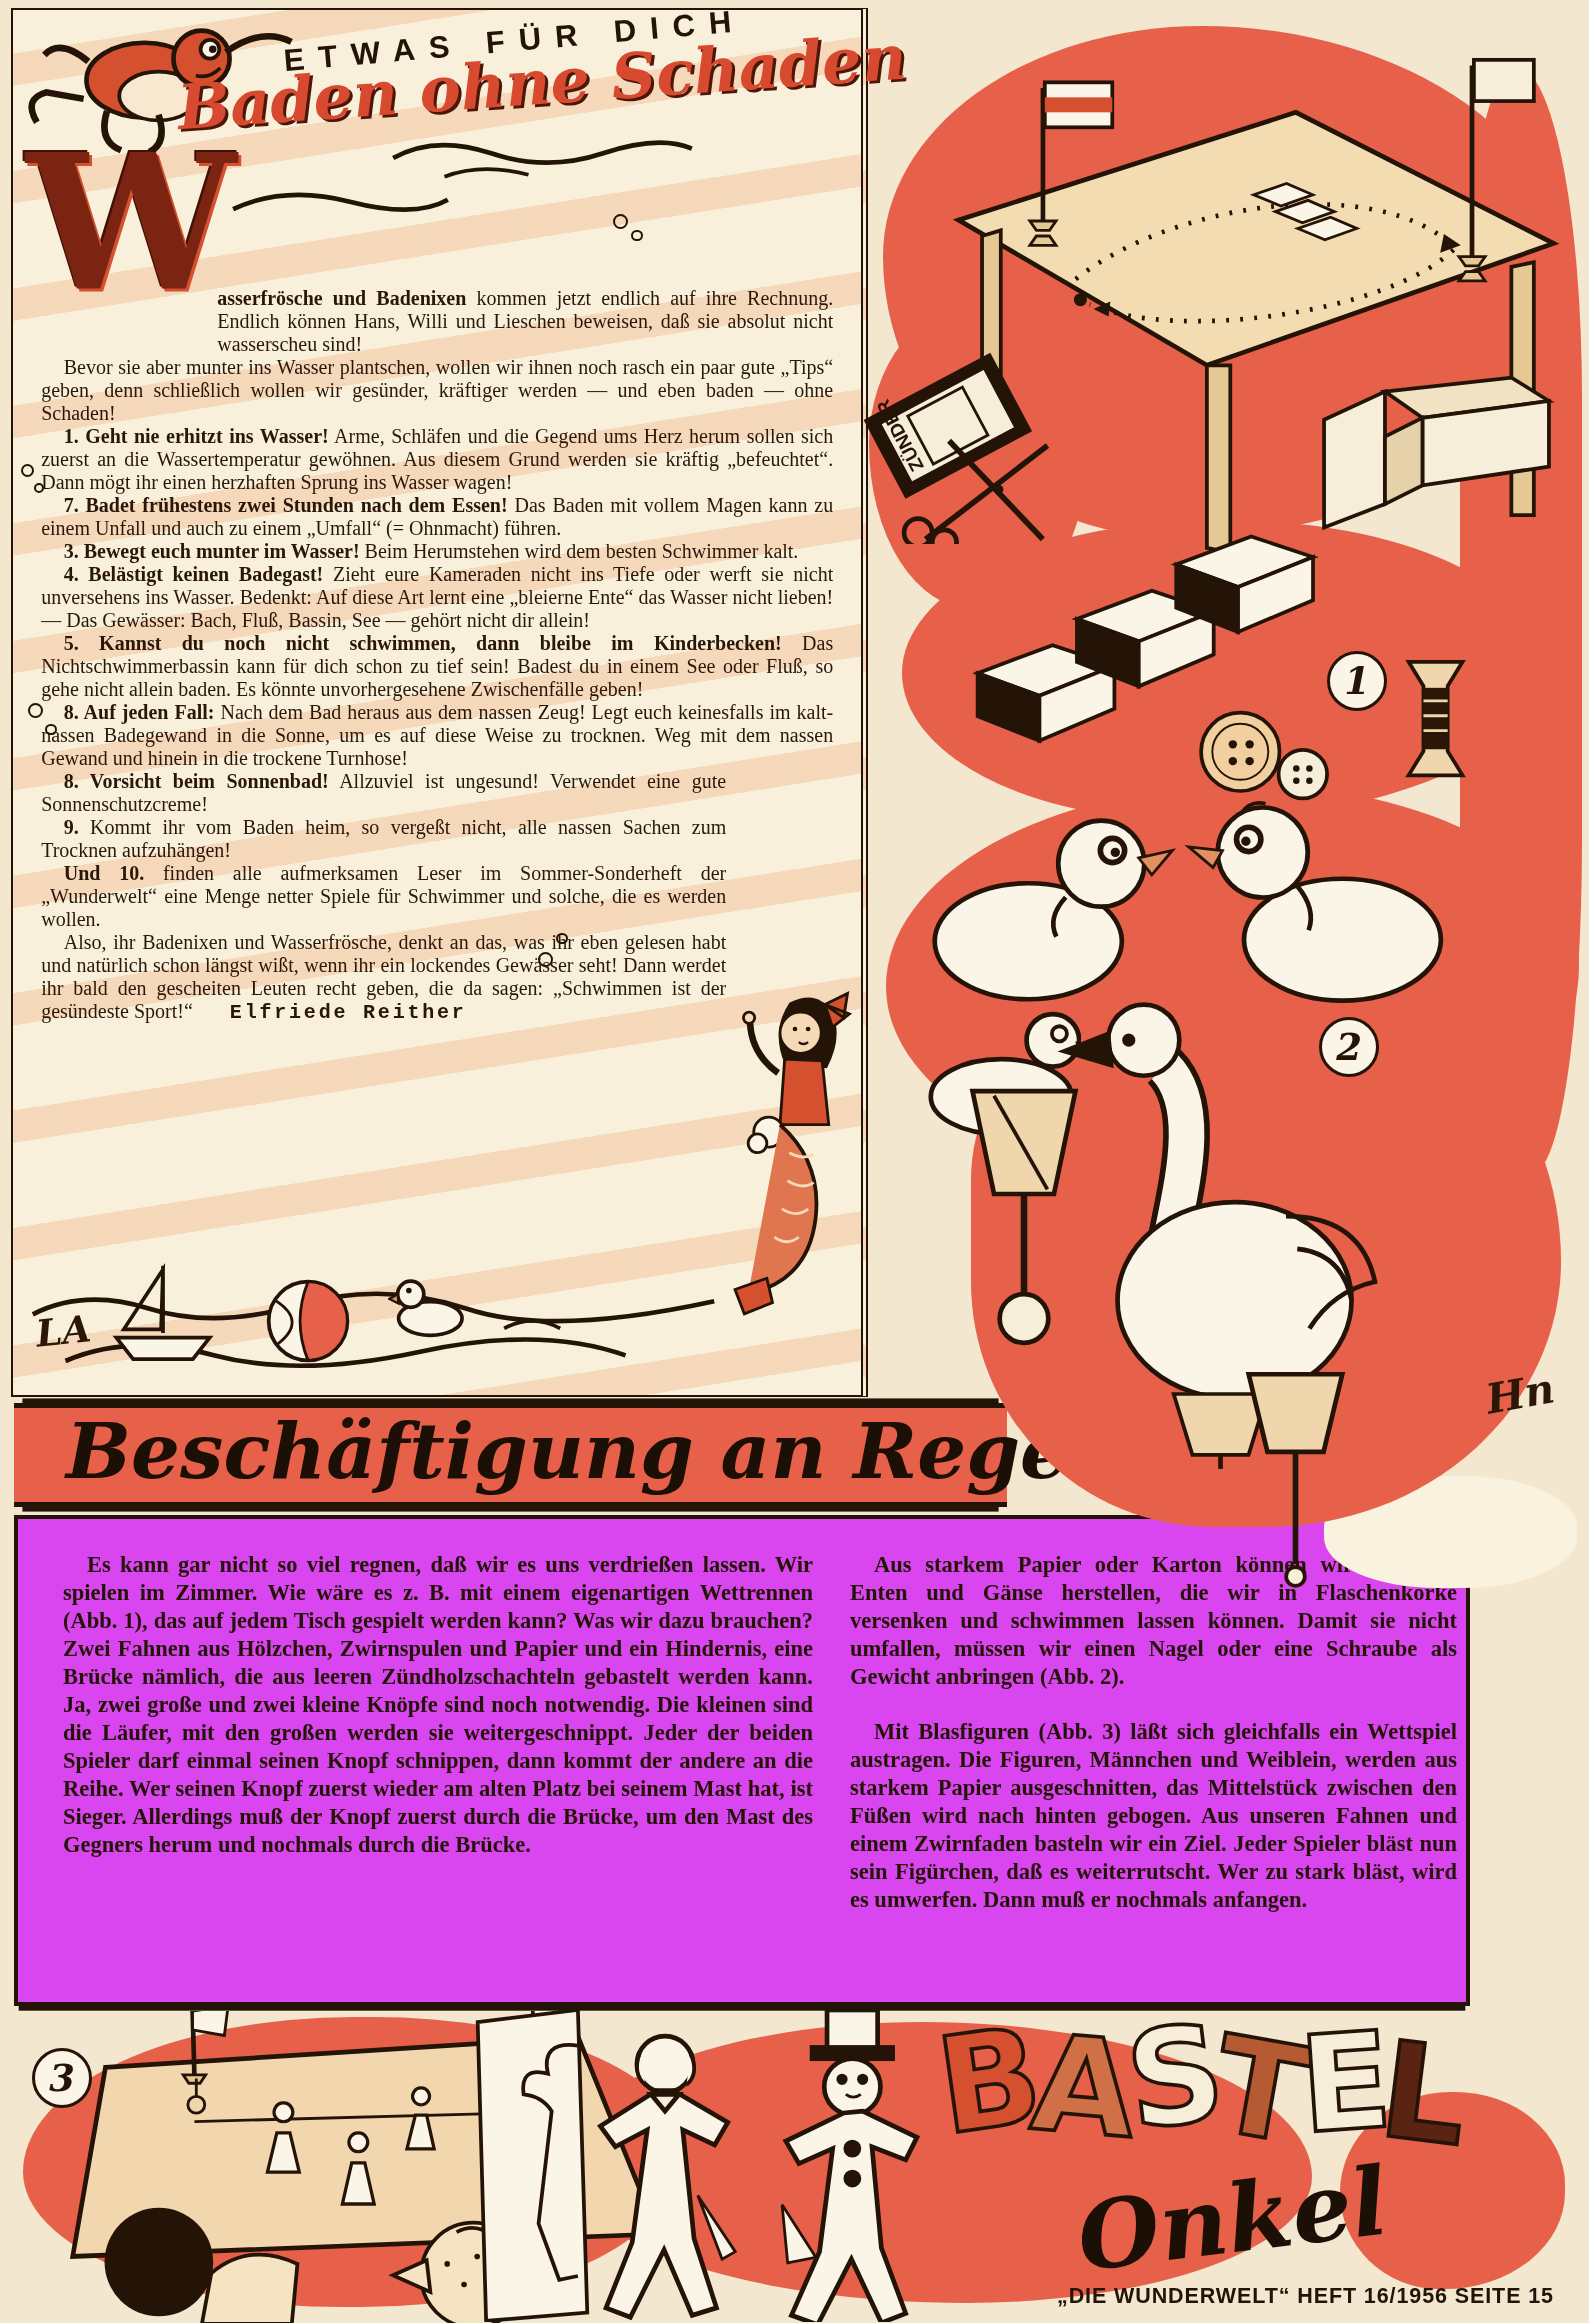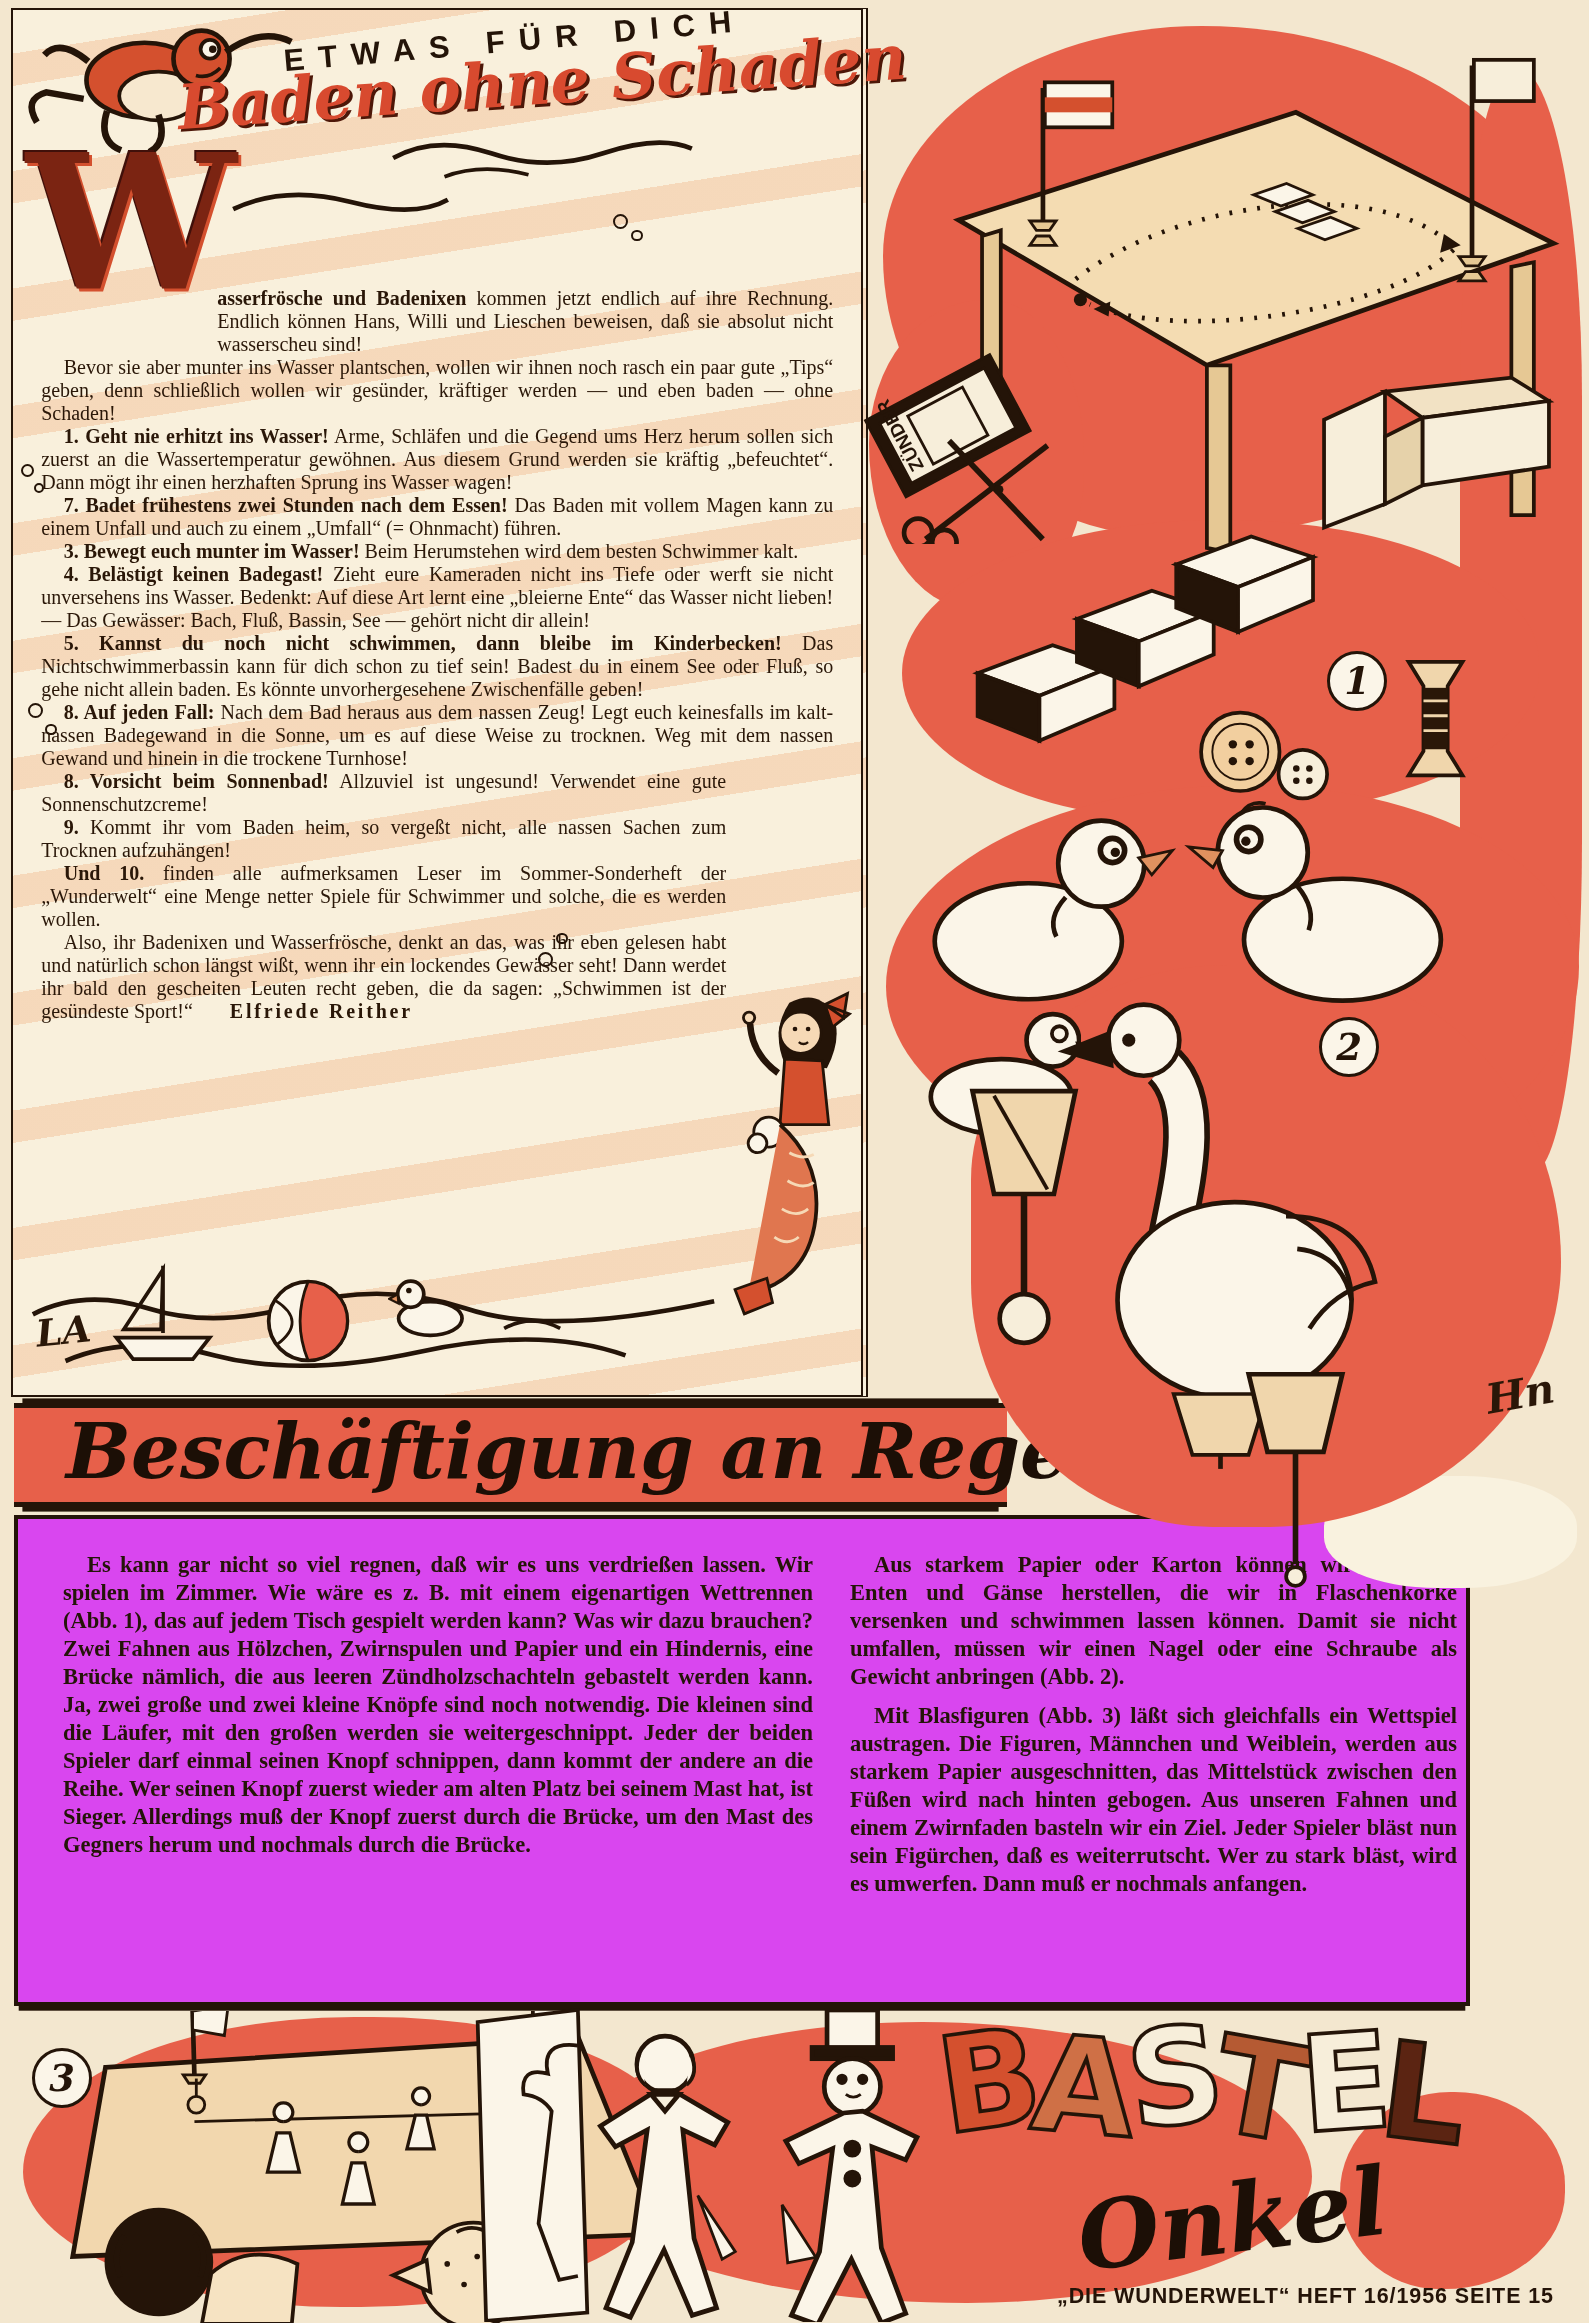--- a/index.html
+++ b/index.html
@@ -14,42 +14,42 @@
   .kicker{left:270px;top:13px;font-family:"Liberation Sans",sans-serif;font-weight:bold;
      font-size:31px;letter-spacing:14px;transform:rotate(-5deg);color:#241408;}
   .main-title{left:164px;top:41px;width:581px;font-family:"DejaVu Serif",serif;font-style:italic;font-weight:bold;
      font-size:62px;color:#d84a2f;transform:rotate(-4deg);text-shadow:2.8px 2.8px 0 #4d1708;white-space:nowrap;}
   .dropcap{left:13px;top:120px;font-family:"DejaVu Serif",serif;font-weight:900;font-size:187px;line-height:187px;
      color:#7b2412;text-shadow:2.8px 2.8px 0 #d4502e,-1.9px -1.9px 0 #40100a;}
   .article-text{left:28px;top:277px;width:792px;font-size:20px;line-height:23px;text-align:justify;}
   .article-text p{margin:0;text-indent:22.5px;}
   .article-text p.lead-p{margin-left:176px;text-indent:0;}
   .article-text p.narrow{margin-right:107px;}
-  .author{font-family:Liberation Serif, serif;font-weight:bold;letter-spacing:2.8px;margin-left:37px;white-space:nowrap;}
+  .author{font-family:Liberation Mono, monospace;font-weight:bold;letter-spacing:2.8px;margin-left:37px;white-space:nowrap;}
   .monogram{left:22.5px;top:1299px;font-family:"DejaVu Serif",serif;font-style:italic;font-weight:bold;font-size:37px;transform:rotate(-6deg);}
   .bubble{border:2.3px solid #241408;border-radius:50%;background:transparent;}
   
   .right-panel{left:860px;top:0;width:729px;height:1598px;z-index:3;pointer-events:none;}
   .blob{position:absolute;background:#e7604a;}
   .badge{position:absolute;width:54px;height:54px;border:3.7px solid #241408;border-radius:50%;background:#fbf5e8;
      display:flex;align-items:center;justify-content:center;font-family:"DejaVu Serif",serif;
      font-size:37px;font-weight:bold;font-style:italic;color:#241408;}
   .sig{font-family:"DejaVu Serif",serif;font-style:italic;font-weight:bold;font-size:41px;transform:rotate(-10deg);}
   
   .banner{left:14px;top:1403px;width:993px;height:94px;background:#e7604a;border-top:5.6px solid #241408;
      border-bottom:5.6px solid #241408;z-index:2;
      box-shadow:0 -13px 0 -8.4px #241408,0 13px 0 -8.4px #241408;}
   .banner-title{position:absolute;left:52px;top:-1.9px;font-family:"DejaVu Serif",serif;font-style:italic;font-weight:bold;
      font-size:77px;color:#1c0f06;white-space:nowrap;}
   
   .textbox2{left:14px;top:1515px;width:1448px;height:483px;background:#d946ef;border:4.7px solid #241408;
      box-shadow:0 9.4px 0 -4.7px #241408;z-index:1;}
   .col{position:absolute;top:32px;font-size:22.5px;line-height:28px;font-weight:bold;text-align:justify;color:#241408;}
   .col p{margin:0 0 0 0;text-indent:24px;}
-  .col p + p{margin-top:11px;}
+  .col p + p{margin-top:27px;}
   .col-left{left:45px;width:750px;}
   .col-right{left:832px;width:607px;}
   
   .bottom-band{left:0;top:2003px;width:1589px;height:320px;z-index:2;}
   .bastel{position:absolute;left:939px;top:7.5px;display:flex;}
   .bastel span{font-family:"DejaVu Sans",sans-serif;font-weight:900;font-size:133px;line-height:141px;
      -webkit-text-stroke:3.7px #241408;margin-right:-7.5px;}
   .bl-b{color:#d4502e;transform:rotate(-8deg);}
   .bl-a{color:#cf7046;transform:rotate(5deg) translateY(5.6px);}
   .bl-s{color:#f7eeda;transform:rotate(-7deg) translateY(-3.7px);}

